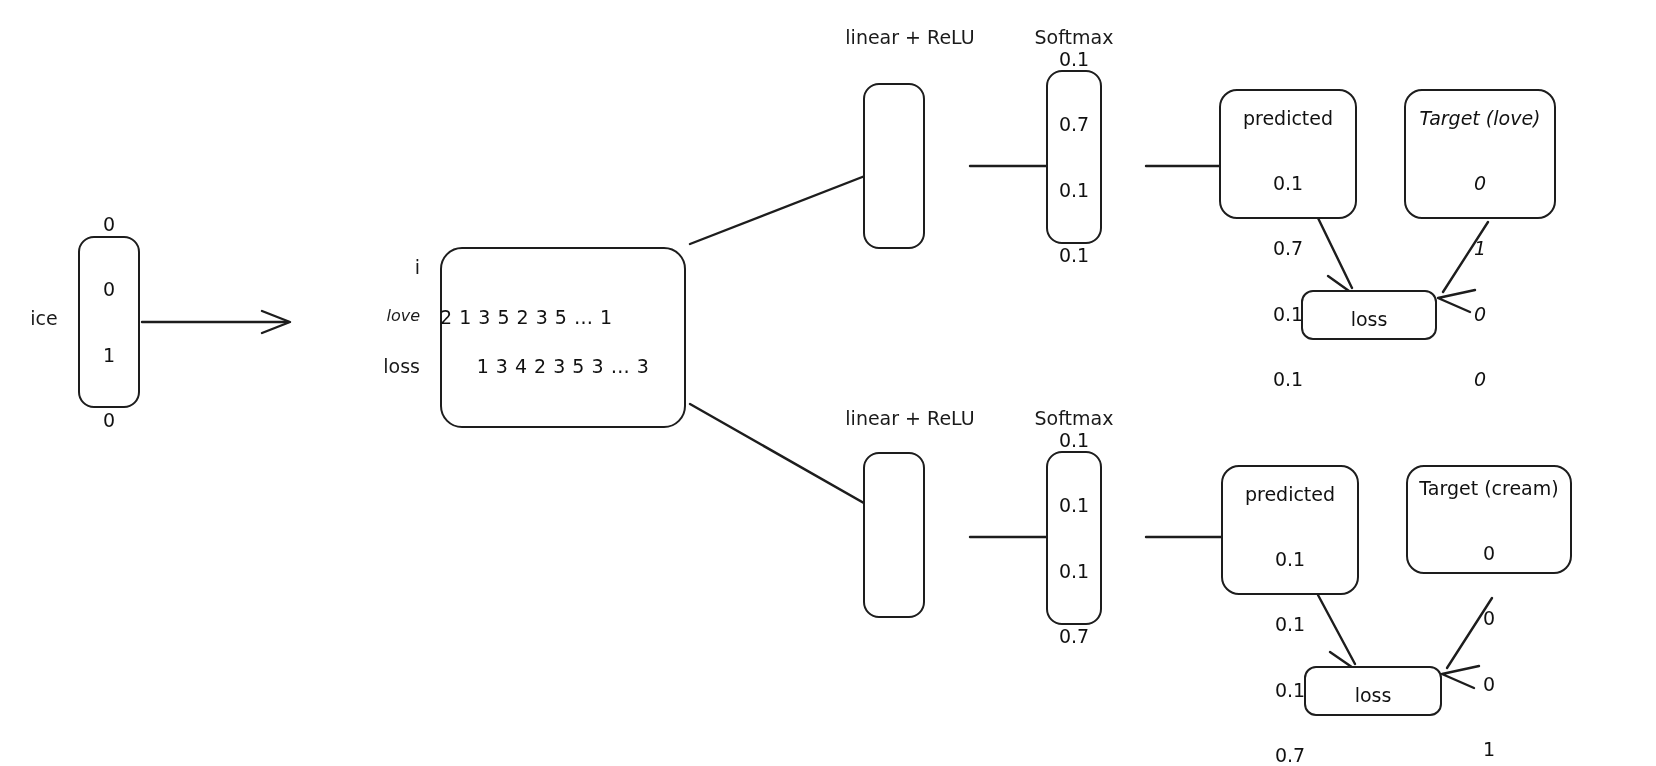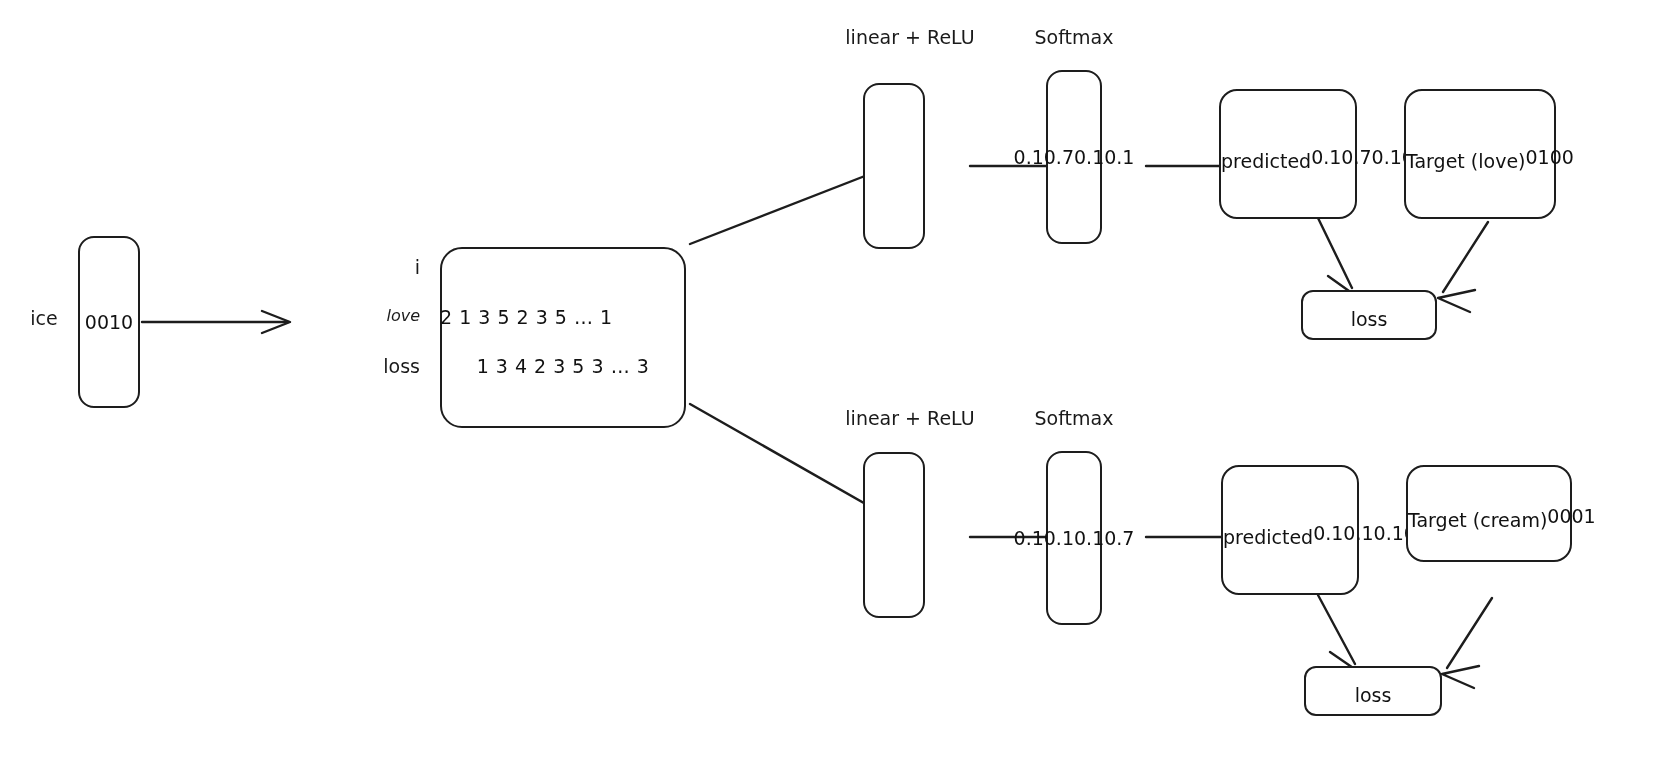--- a/index.html
+++ b/index.html
@@ -26,25 +26,26 @@
     height: 766px;
     pointer-events: none;
   }
   .node {
     position: absolute;
     box-sizing: border-box;
     border: 2.2px solid #1d1d1d;
     background: #ffffff;
     color: #111111;
     display: flex;
-    flex-direction: row;
+    flex-direction: column;
     align-items: center;
     justify-content: center;
     text-align: left;
     line-height: 1.38;
+    gap: 39px;
   }
   .lbl {
     position: absolute;
     color: #1a1a1a;
     white-space: nowrap;
     text-align: center;
   }
   .vec-cell {
     display: block;
     white-space: nowrap;
@@ -141,21 +142,21 @@
   </div>
 
   <div class="node" style="left:1219px; top:89px; width:138px; height:130px; border-radius:18px; font-size:19px; justify-content:flex-start; padding-top:6px;">
     <span class="node-title">predicted</span>
     <span class="vec-cell">0.1</span>
     <span class="vec-cell">0.7</span>
     <span class="vec-cell">0.1</span>
     <span class="vec-cell">0.1</span>
   </div>
 
-  <div class="node" style="left:1404px; top:89px; width:152px; height:130px; border-radius:18px; font-size:19px; justify-content:flex-start; padding-top:6px;">
+  <div class="node" style="left:1404px; top:89px; width:152px; height:130px; border-radius:18px; font-size:19px; justify-content:flex-start; padding-top:6px;font-style:italic;">
     <span class="node-title">Target (love)</span>
     <span class="vec-cell">0</span>
     <span class="vec-cell">1</span>
     <span class="vec-cell">0</span>
     <span class="vec-cell">0</span>
   </div>
 
   <div class="node" style="left:1301px; top:290px; width:136px; height:50px; border-radius:12px; font-size:19px;">
     <span class="node-title">loss</span>
   </div>
@@ -174,21 +175,21 @@
   </div>
 
   <div class="node" style="left:1221px; top:465px; width:138px; height:130px; border-radius:18px; font-size:19px; justify-content:flex-start; padding-top:6px;">
     <span class="node-title">predicted</span>
     <span class="vec-cell">0.1</span>
     <span class="vec-cell">0.1</span>
     <span class="vec-cell">0.1</span>
     <span class="vec-cell">0.7</span>
   </div>
 
-  <div class="node" style="left:1406px; top:465px; width:166px; height:97px; border-radius:18px; font-size:19px; justify-content:flex-start; padding-top:6px;">
+  <div class="node" style="left:1406px; top:465px; width:166px; height:109px; border-radius:18px; font-size:19px; justify-content:flex-start; ">
     <span class="node-title">Target (cream)</span>
     <span class="vec-cell">0</span>
     <span class="vec-cell">0</span>
     <span class="vec-cell">0</span>
     <span class="vec-cell">1</span>
   </div>
 
   <div class="node" style="left:1304px; top:666px; width:138px; height:50px; border-radius:12px; font-size:19px;">
     <span class="node-title">loss</span>
   </div>

